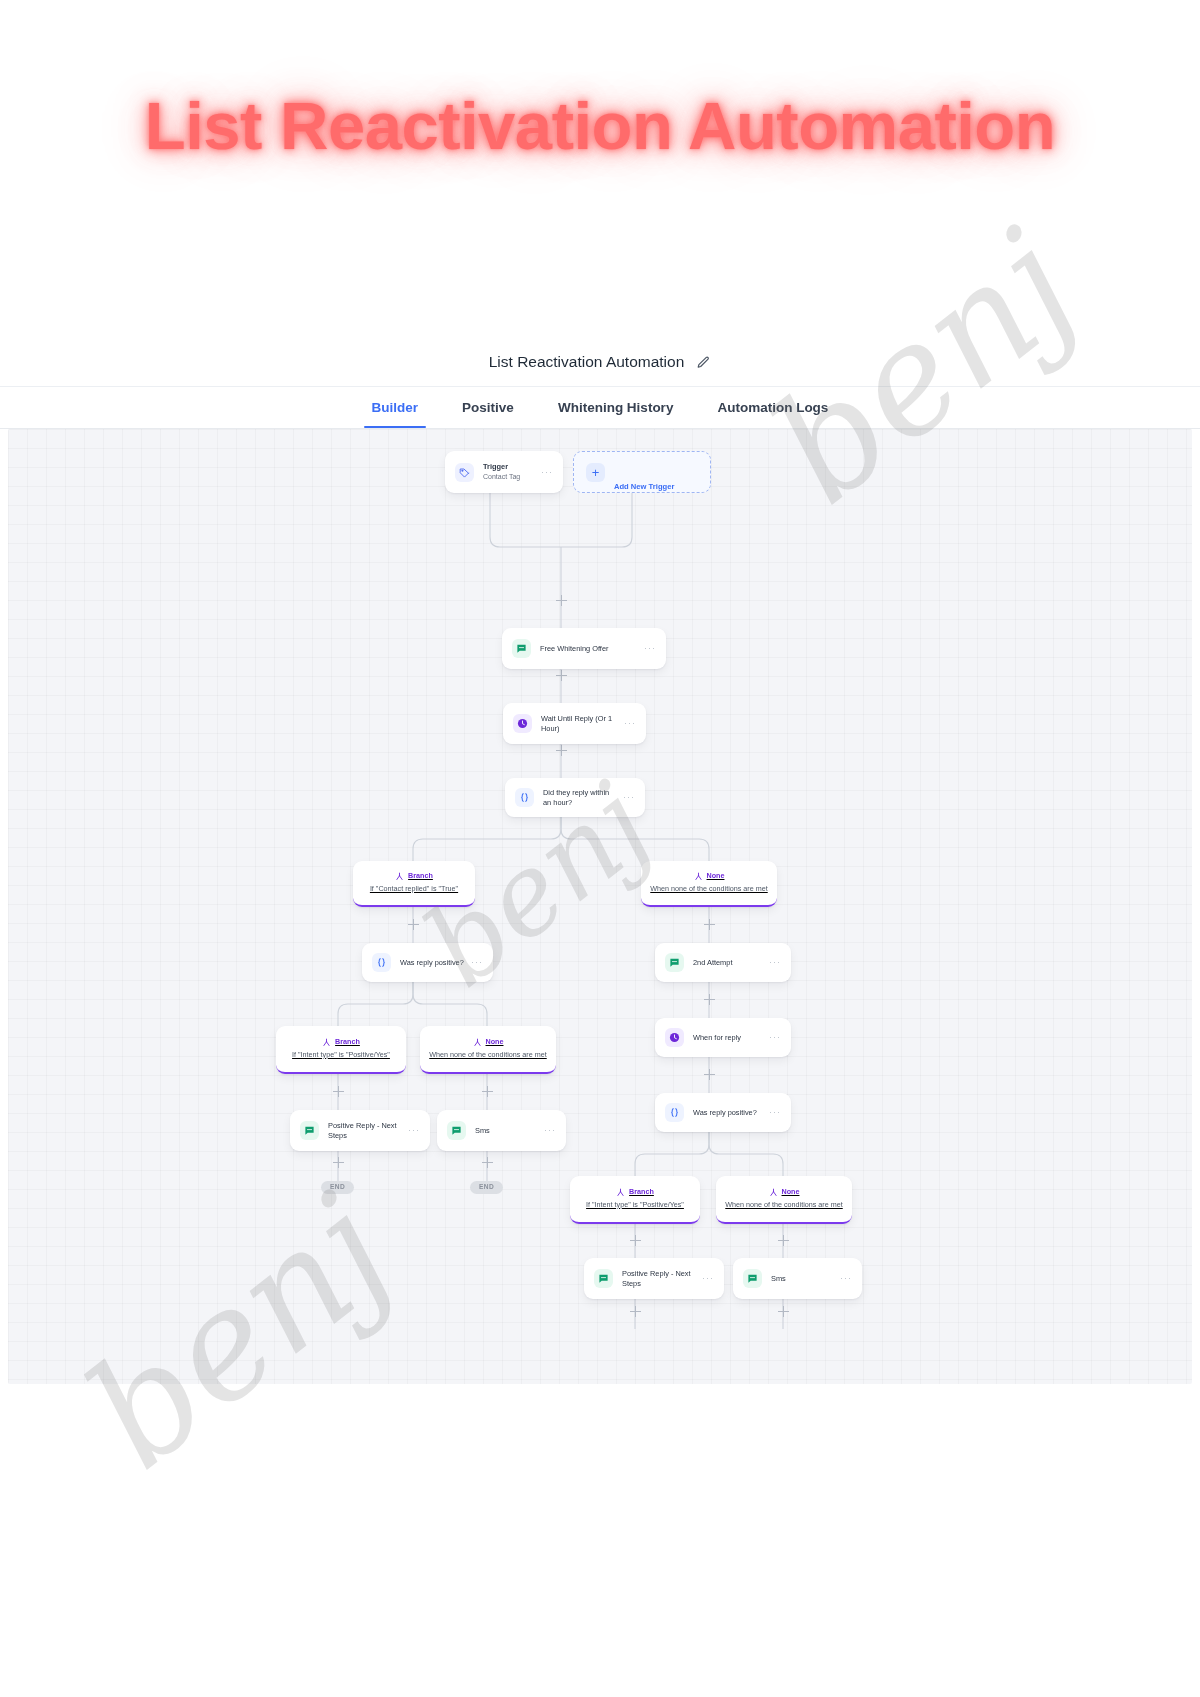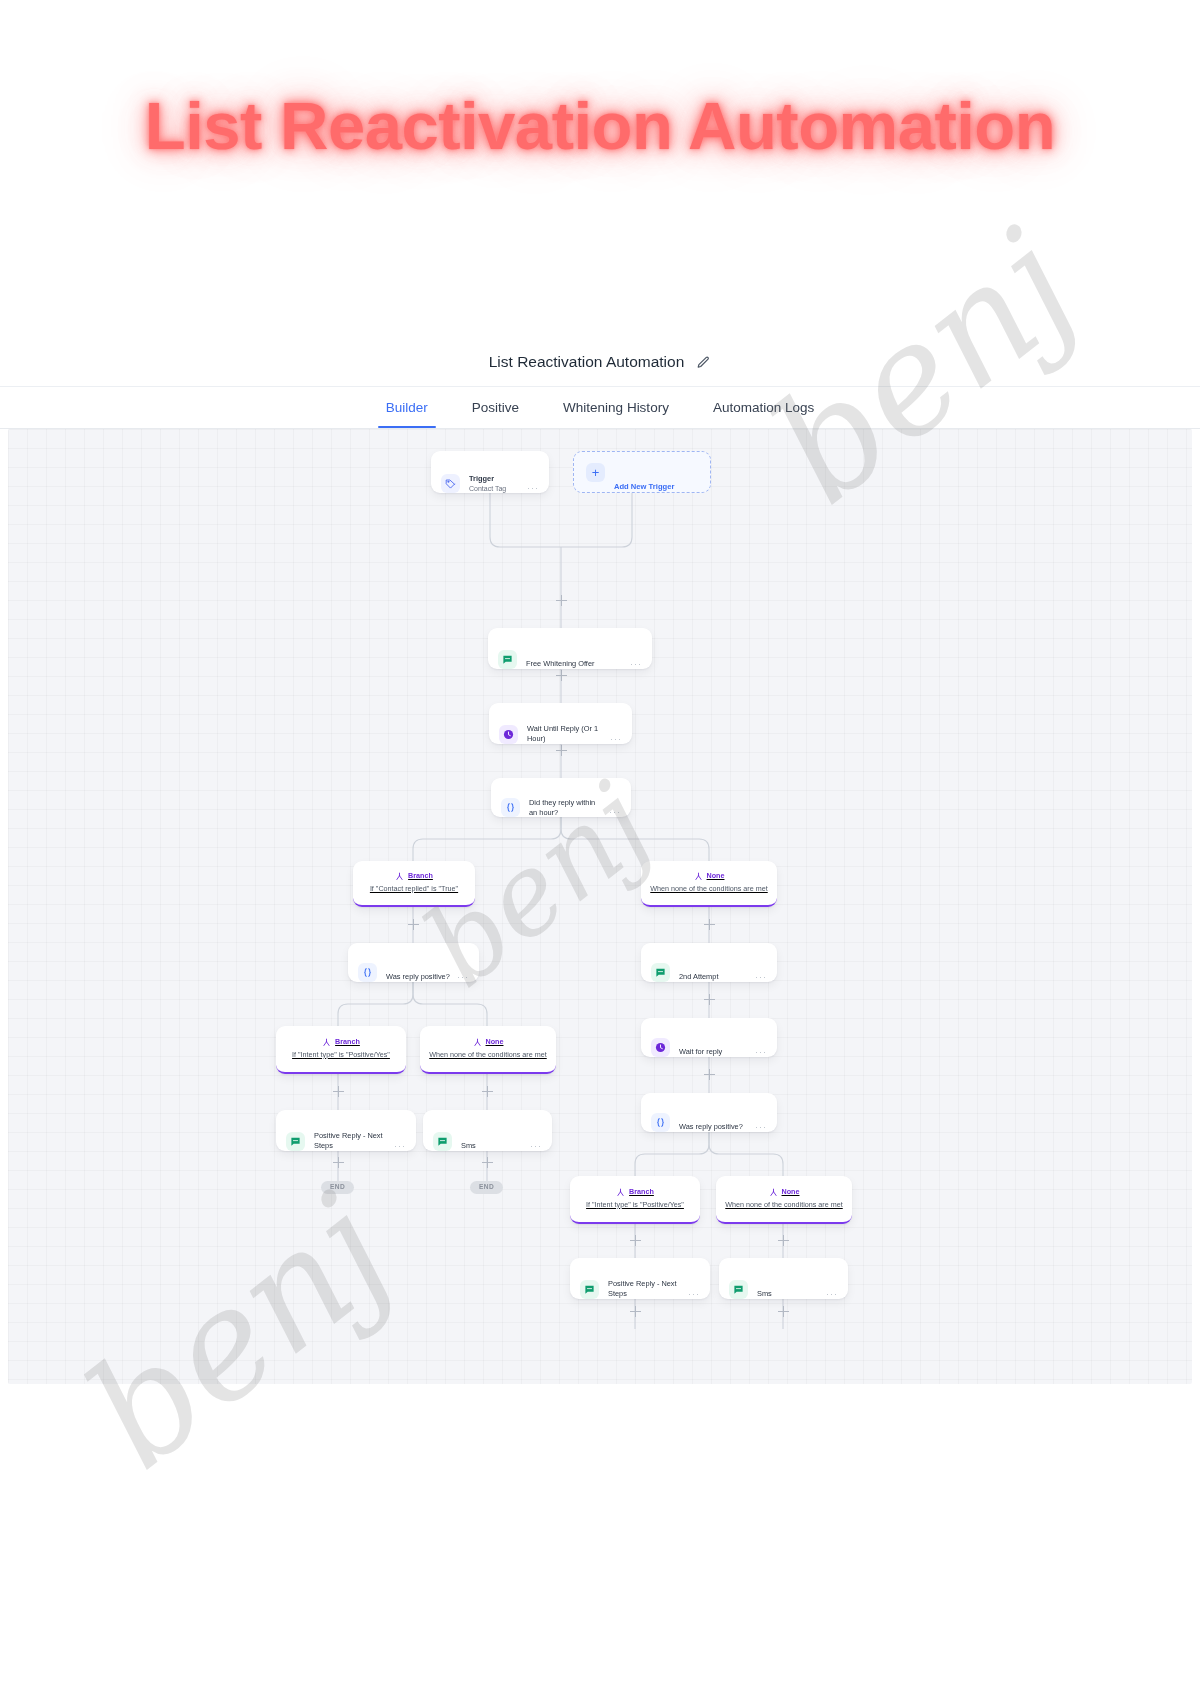--- a/index.html
+++ b/index.html
@@ -53,21 +53,21 @@
     height:43px;
     border-top:1px solid #eceff3;
     border-bottom:1px solid #e7eaee;
     display:flex; align-items:stretch; justify-content:center; gap:0;
   }
   .tab {
     display:flex; align-items:center;
     padding:0 22px;
     font-size:13.5px;
     color:#374151;
-    font-weight:400;
+    font-weight:700;
     cursor:pointer;
     position:relative;
   }
   .tab.active { color:#3b6ef5; }
   .tab.active::after {
     content:""; position:absolute; left:14px; right:14px; bottom:0;
     height:2px; background:#3b6ef5; border-radius:2px;
   }
 
   
@@ -84,23 +84,24 @@
     overflow:hidden;
   }
   .edges { position:absolute; left:0; top:0; width:100%; height:100%; }
 
   
   .node {
     position:absolute;
     background:#ffffff;
     border-radius:9px;
     box-shadow:0 1px 2px rgba(16,24,40,0.06), 0 4px 10px rgba(16,24,40,0.06);
-    display:flex; align-items:flex-end;
+    display:flex; align-items:center;
     padding:0 10px;
     cursor:pointer;
+    margin-left:14px;
   }
   .node .ico {
     width:19px; height:19px; border-radius:6px;
     display:flex; align-items:center; justify-content:center;
     flex:0 0 auto; margin-right:9px;
   }
   .node .ntxt { flex:1 1 auto; min-width:0; }
   .node .ntitle {
     font-size:7.4px; color:#2b3442; line-height:1.32;
     overflow:hidden;
@@ -438,21 +439,21 @@
     <div class="end-pill" style="left:313px; top:752px;">END</div>
     <div class="end-pill" style="left:462px; top:752px;">END</div>
 
     <div class="node" style="left:633px; top:589px; width:136px; height:39px;">
       <span class="ico clock">
         <svg width="11" height="11" viewBox="0 0 24 24">
             <circle cx="12" cy="12" r="10" fill="#6d28d9"></circle>
             <path d="M12 6.5v6l4 2" stroke="#fff" stroke-width="2" fill="none" stroke-linecap="round"></path>
           </svg>
       </span>
-      <span class="ntxt ntitle">Wait for reply</span>
+      <span class="ntxt ntitle">When for reply</span>
       <span class="dots">···</span>
     </div>
 
     <div class="plus-dot" style="left:696px; top:640px;"></div>
 
     <div class="node" style="left:633px; top:664px; width:136px; height:39px;">
       <span class="ico cond">
         <svg width="11" height="11" viewBox="0 0 24 24" fill="none" stroke="#3b6ef5" stroke-width="2.2" stroke-linecap="round">
           <path d="M9.5 4C7 4 7 8 7 10c0 1.6-1.2 2-2 2 .8 0 2 .4 2 2 0 2 0 6 2.5 6"></path>
           <path d="M14.5 4c2.5 0 2.5 4 2.5 6 0 1.6 1.2 2 2 2-.8 0-2 .4-2 2 0 2 0 6-2.5 6"></path>

